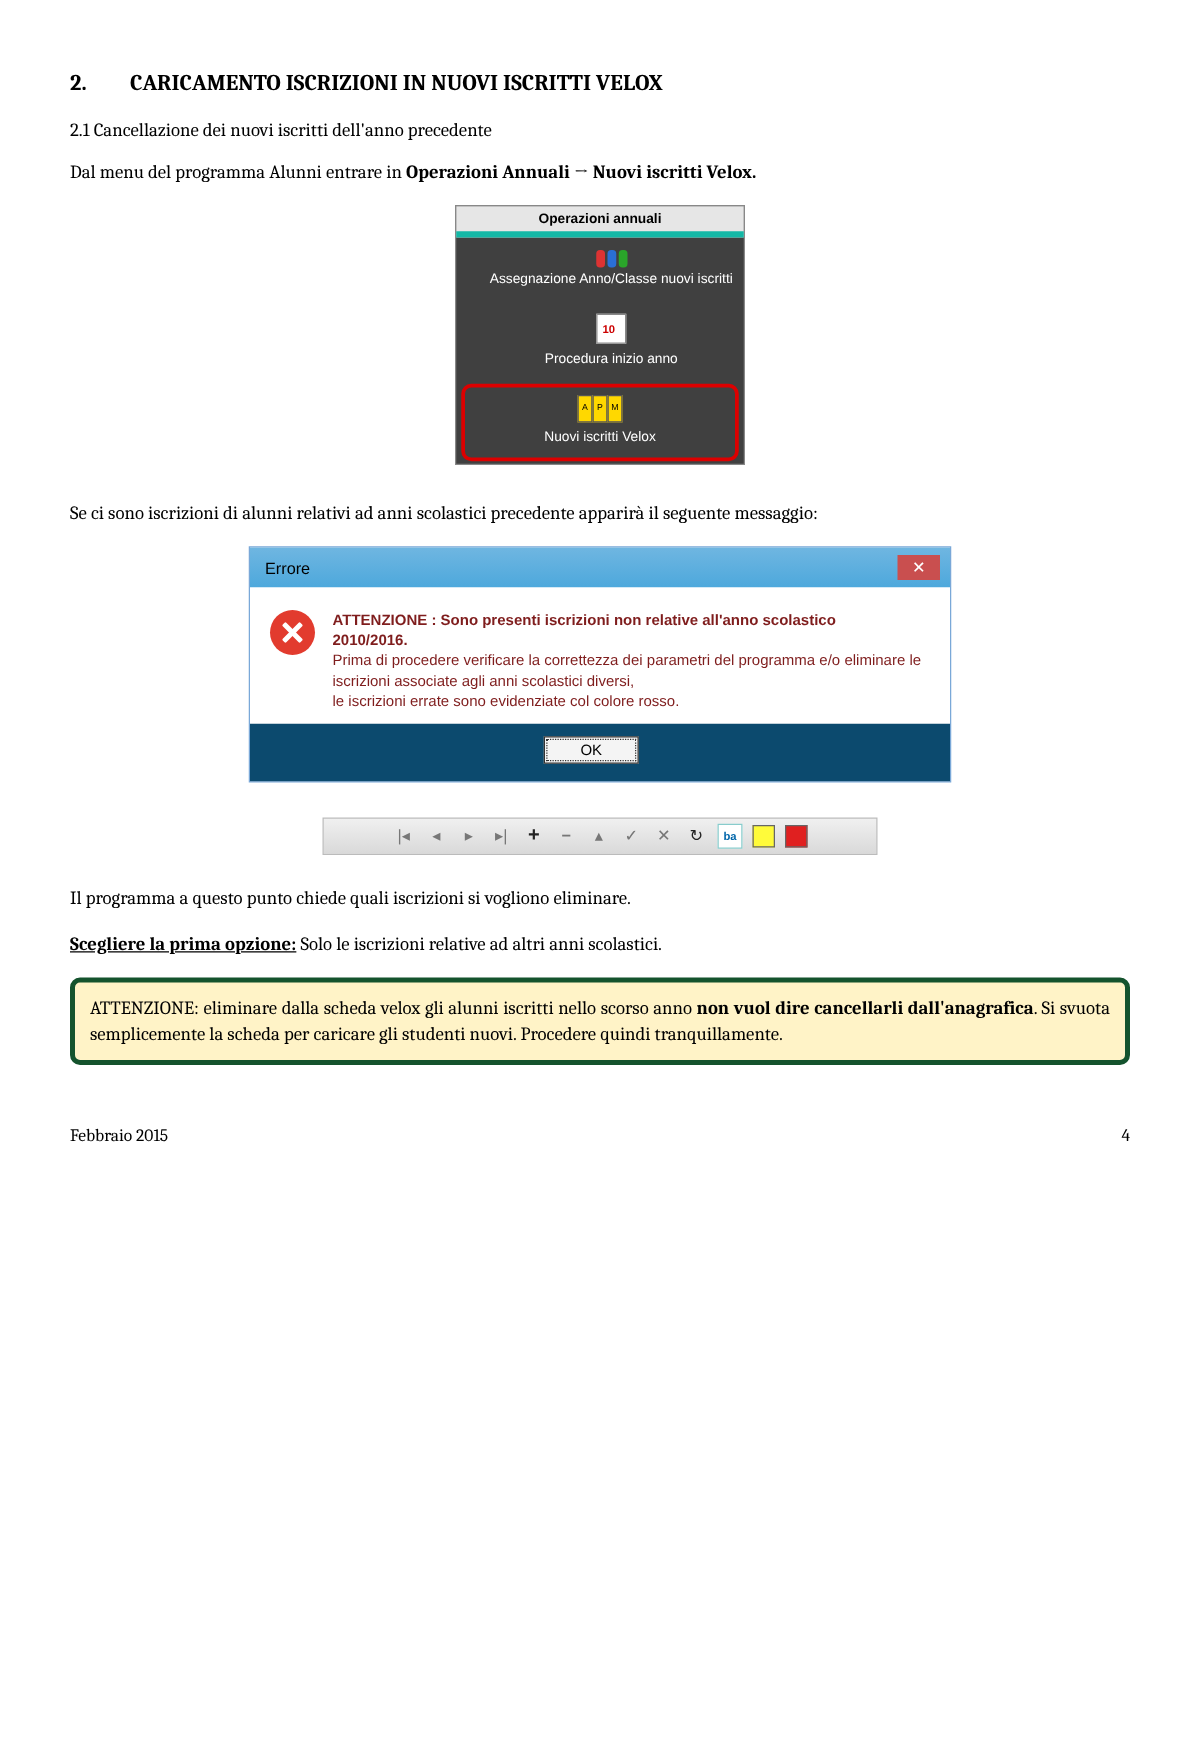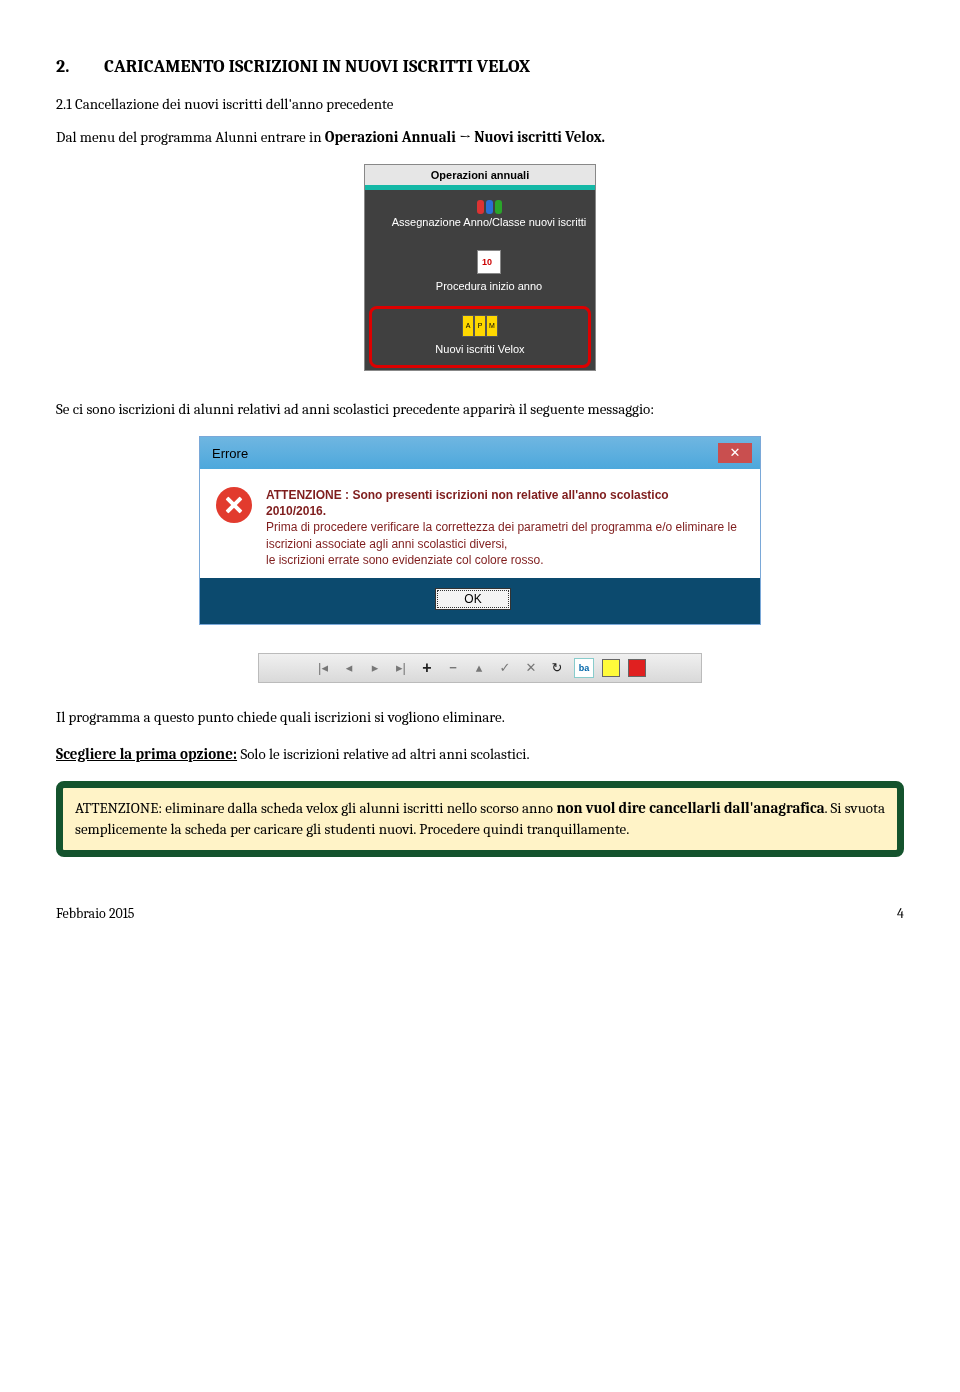--- a/index.html
+++ b/index.html
@@ -161,21 +161,21 @@
   .tb-sq.red { background:#e02020; }
   .tb-ba {
     width:18px; height:18px; border:1px solid #8cc; font-size:9px;
     display:flex; align-items:center; justify-content:center; font-weight:bold;
     color:#06a; background:#fff;
   }
 
   
   .warn {
     background: #fff3c7;
-    border: 7px solid #14532d;
+    border: 4px solid #14532d;
     border-radius: 8px;
     padding: 10px 12px;
     font-size: 15px;
     line-height: 1.4;
     text-align: justify;
     margin-bottom: 40px;
   }
 
   .footer {
     font-size: 14px;

